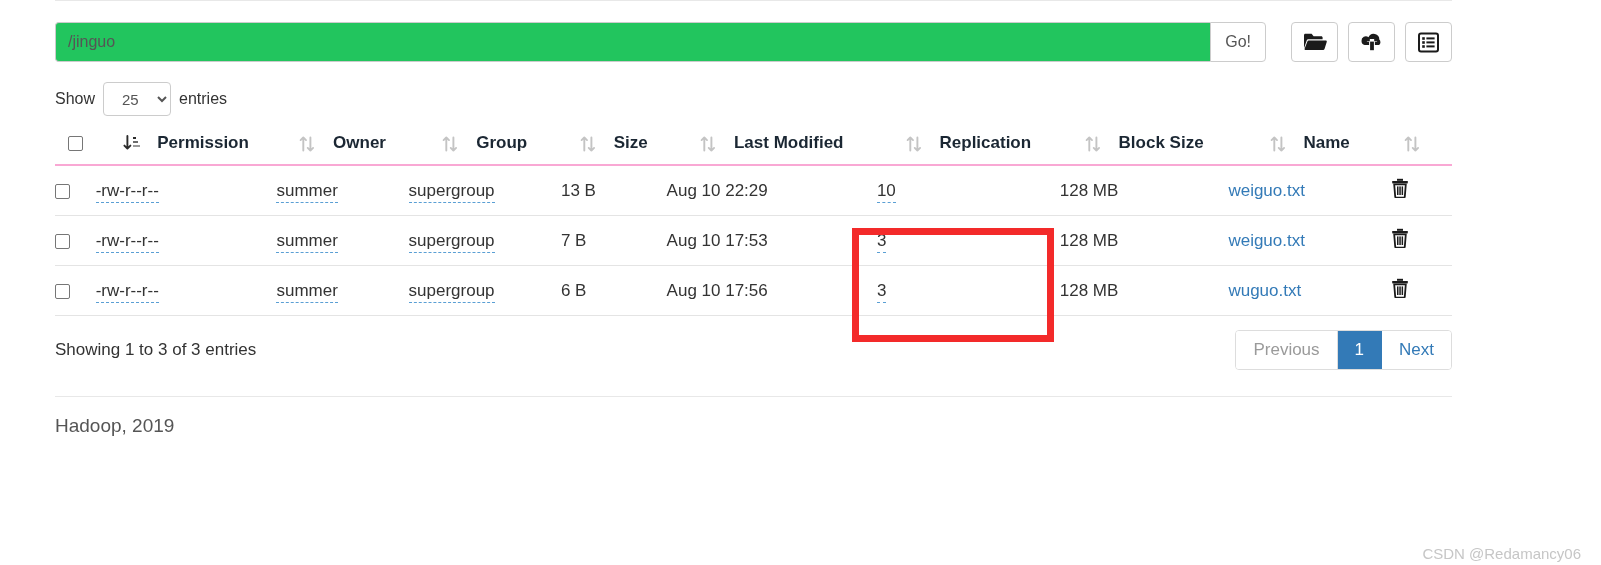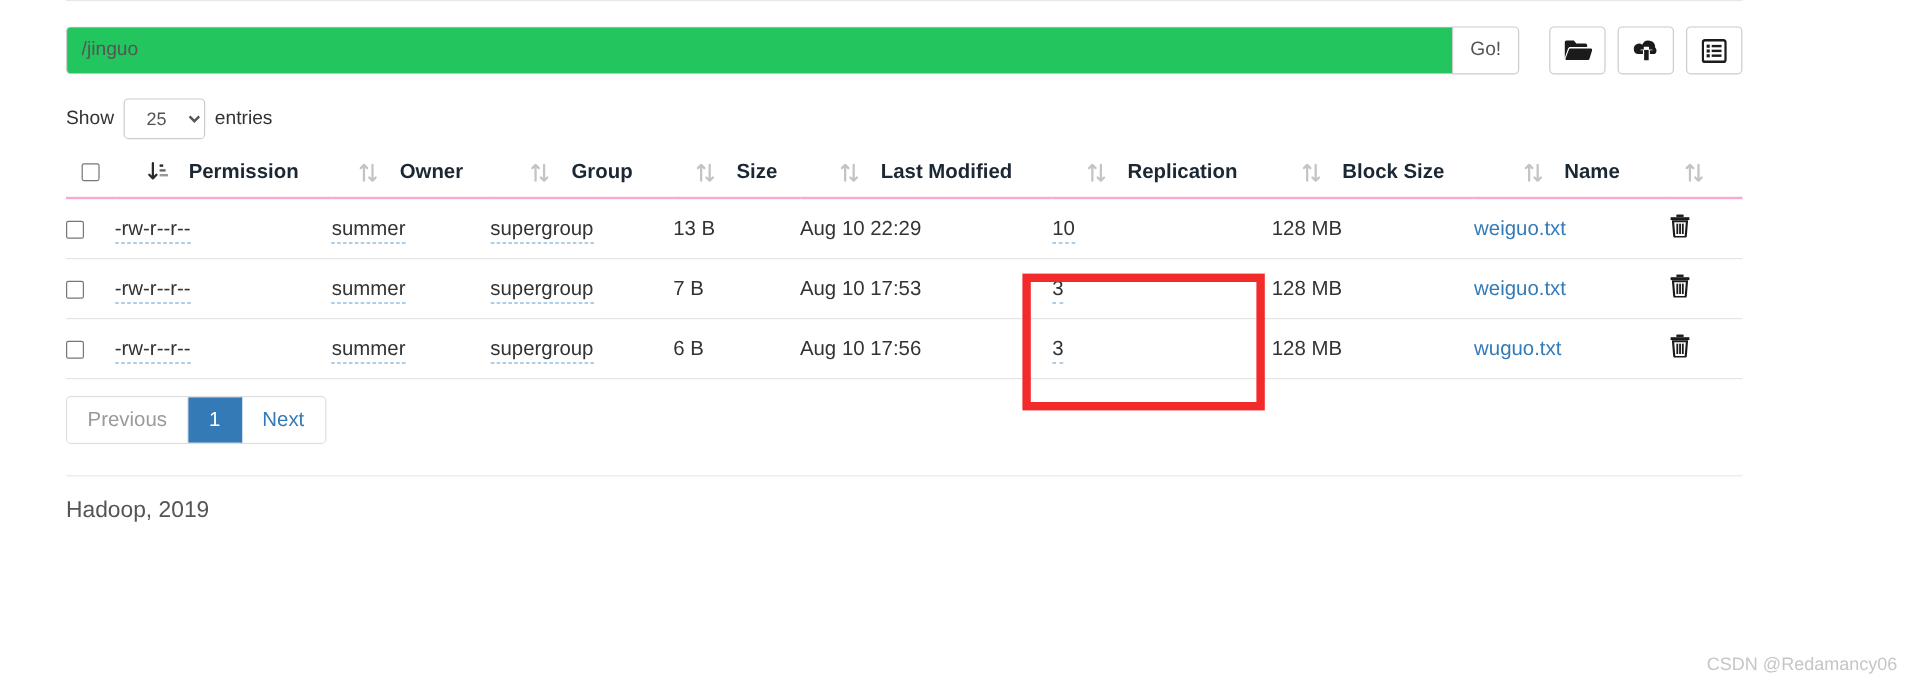--- a/index.html
+++ b/index.html
@@ -548,20 +548,21 @@
                   <rect x="10.6" y="8.4" width="1.5" height="8.6" fill="#1b1b1b"></rect>
                 </svg>
               </span>
             </button>
           </td>
         </tr>
       </tbody>
     </table>
 
     <div class="table-footer">
+      <div class="info-text">Showing 1 to 3 of 3 entries</div>
       <div class="pagination">
         <div class="page-btn disabled">Previous</div>
         <div class="page-btn active">1</div>
         <div class="page-btn">Next</div>
       </div>
     </div>
 
     <hr class="hr-bottom">
     <div class="site-footer">Hadoop, 2019</div>
   </div>

